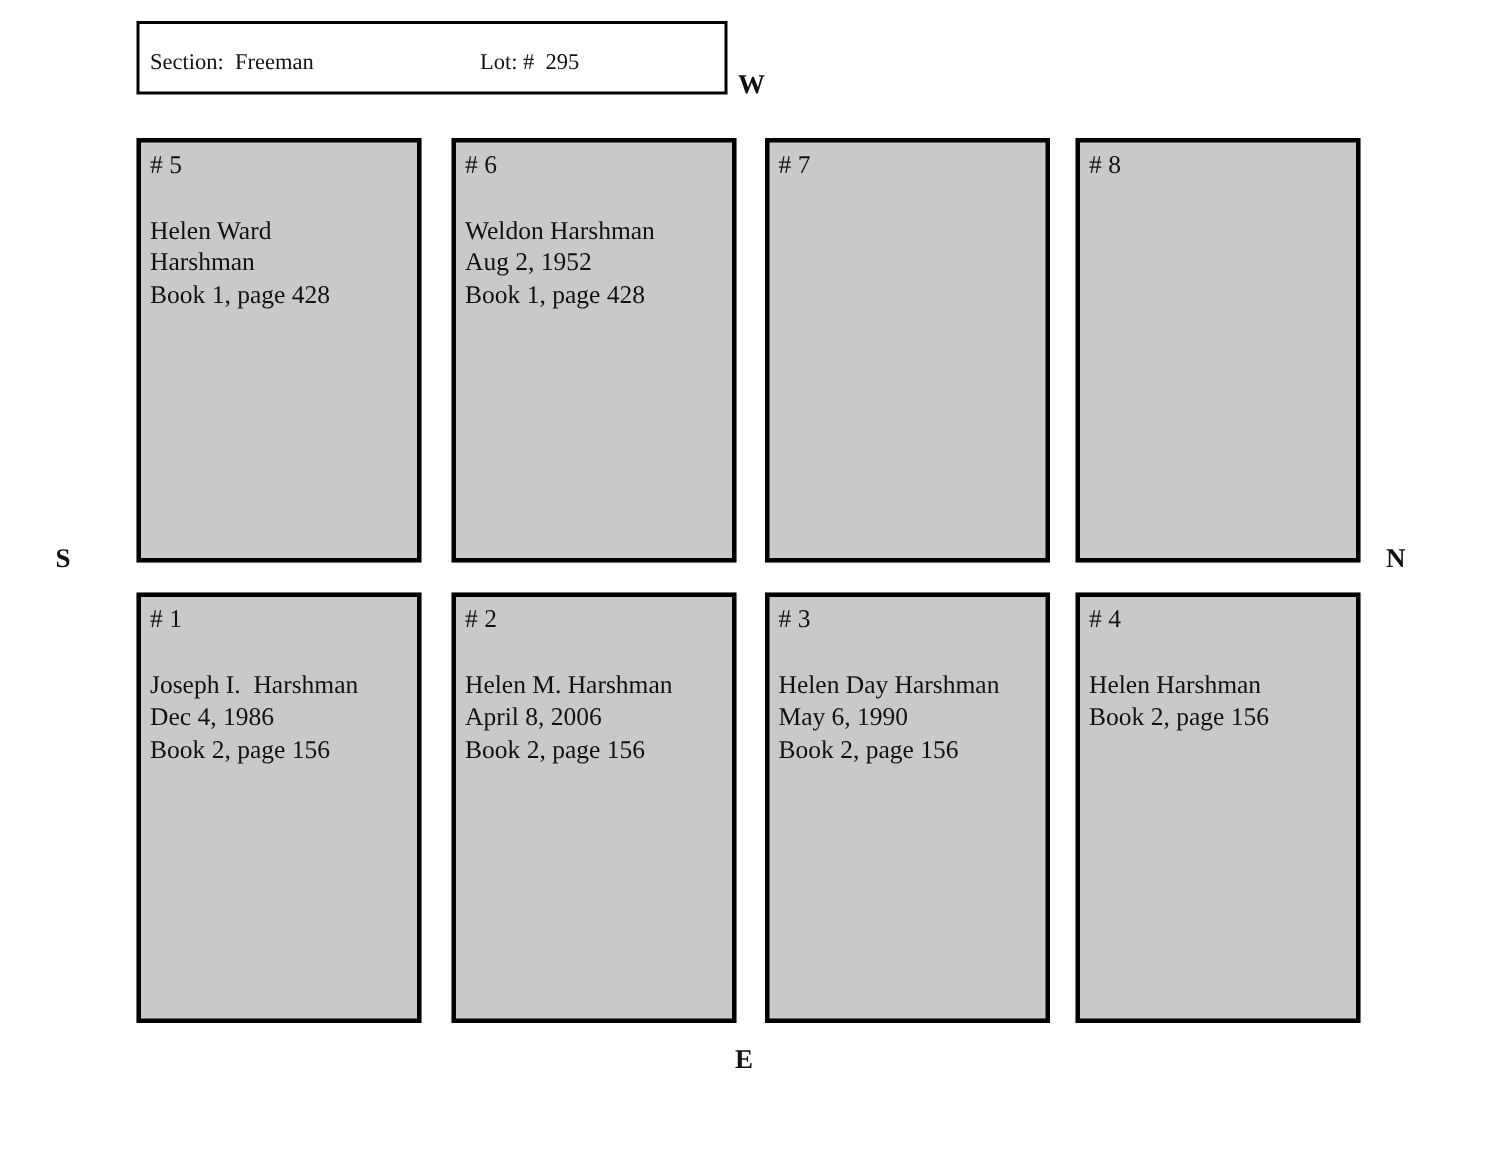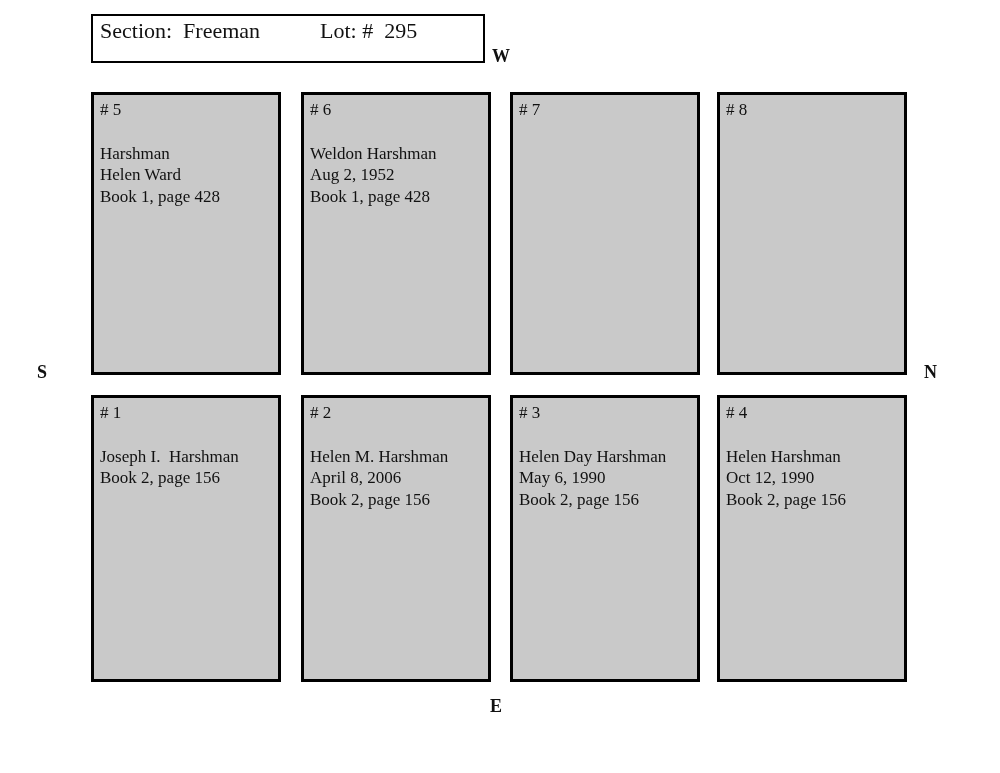--- a/index.html
+++ b/index.html
@@ -19,22 +19,22 @@
   }
   
   .header-box{
     position:absolute;left:91px;top:14px;
     width:394px;height:49px;
     border:2px solid var(--plot-border);
     background:#fff;
     box-sizing:border-box;
   }
   .header-box span{
-    position:absolute;top:2px;
-    font-size:22px;white-space:pre;
+    position:absolute;top:18px;
+    font-size:15px;white-space:pre;
   }
   .section-label{left:7px;}
   .lot-label{left:227px;}
   
   .compass{
     position:absolute;
     font-size:18px;font-weight:bold;
     white-space:pre;
   }
   .compass-w{left:492px;top:46px;}
@@ -74,22 +74,22 @@
   </div>
 
   <div class="compass compass-w">W</div>
   <div class="compass compass-s">S</div>
   <div class="compass compass-n">N</div>
   <div class="compass compass-e">E</div>
 
   <div class="plot r1 c1">
     <div class="plot-number"># 5</div>
     <div class="plot-info">
+      <div class="plot-line">Helen Ward</div>
       <div class="plot-line">Harshman</div>
-      <div class="plot-line">Helen Ward</div>
       <div class="plot-line">Book 1, page 428</div>
     </div>
   </div>
 
   <div class="plot r1 c2">
     <div class="plot-number"># 6</div>
     <div class="plot-info">
       <div class="plot-line">Weldon Harshman</div>
       <div class="plot-line">Aug 2, 1952</div>
       <div class="plot-line">Book 1, page 428</div>
@@ -101,20 +101,21 @@
   </div>
 
   <div class="plot r1 c4">
     <div class="plot-number"># 8</div>
   </div>
 
   <div class="plot r2 c1">
     <div class="plot-number"># 1</div>
     <div class="plot-info">
       <div class="plot-line">Joseph I.  Harshman</div>
+      <div class="plot-line">Dec 4, 1986</div>
       <div class="plot-line">Book 2, page 156</div>
     </div>
   </div>
 
   <div class="plot r2 c2">
     <div class="plot-number"># 2</div>
     <div class="plot-info">
       <div class="plot-line">Helen M. Harshman</div>
       <div class="plot-line">April 8, 2006</div>
       <div class="plot-line">Book 2, page 156</div>
@@ -127,18 +128,17 @@
       <div class="plot-line">Helen Day Harshman</div>
       <div class="plot-line">May 6, 1990</div>
       <div class="plot-line">Book 2, page 156</div>
     </div>
   </div>
 
   <div class="plot r2 c4">
     <div class="plot-number"># 4</div>
     <div class="plot-info">
       <div class="plot-line">Helen Harshman</div>
-      <div class="plot-line">Oct 12, 1990</div>
       <div class="plot-line">Book 2, page 156</div>
     </div>
   </div>
 
 </div>
 
 </body></html>

